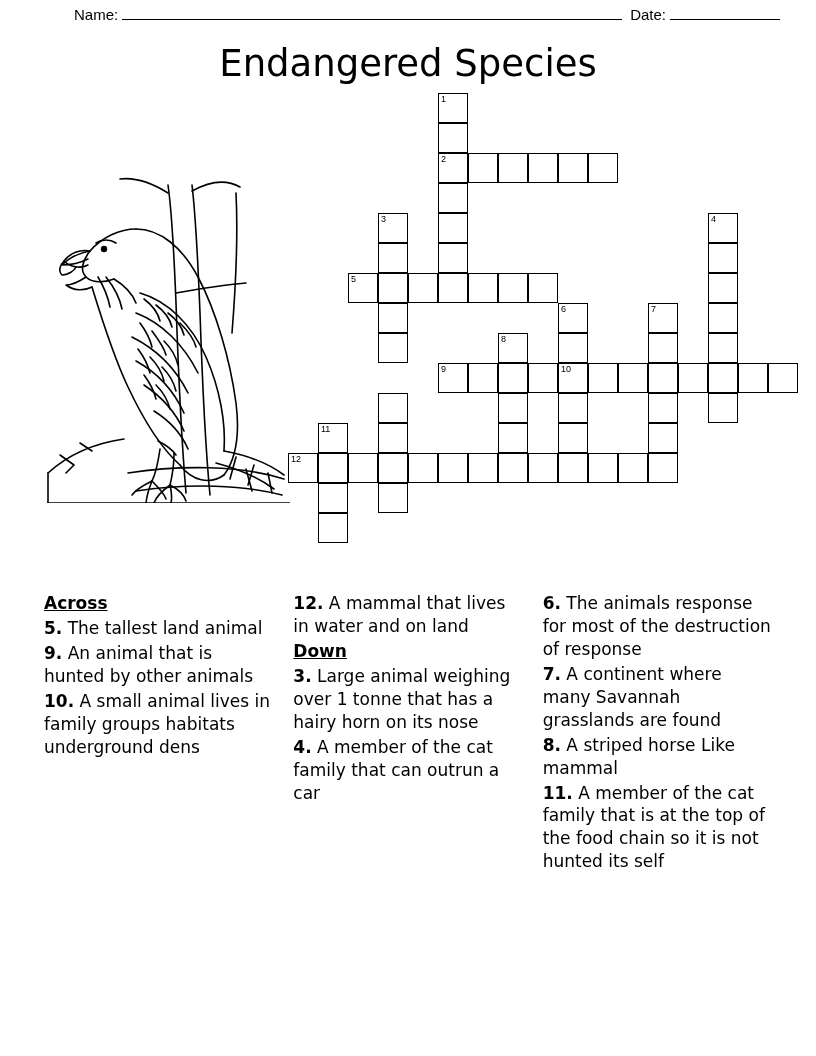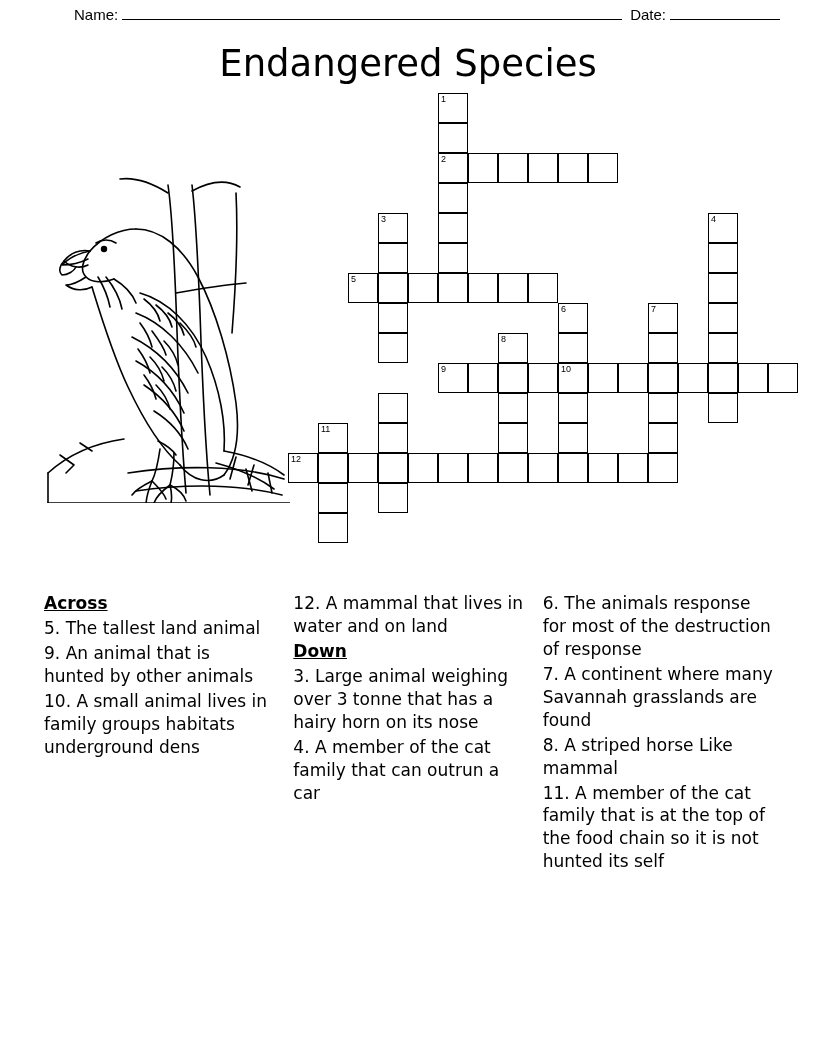--- a/index.html
+++ b/index.html
@@ -99,21 +99,21 @@
     line-height: 1.35;
     font-family: "DejaVu Sans", sans-serif;
   }
   .clue-col { width: 240px; }
   .clue-head {
     font-weight: bold;
     text-decoration: underline;
     margin-bottom: 2px;
   }
   .clue { margin-bottom: 2px; }
-  .clue b { font-weight: normal; }
+  .clue b { font-weight: bold; }
 </style>
 </head>
 <body>
 
 <div class="header-row">
   <span class="name-label">Name:</span>
   <span class="name-rule"></span>
   <span class="date-label">Date:</span>
   <span class="date-rule"></span>
 </div>
@@ -300,21 +300,21 @@
   <div class="clue-col">
     <div class="clue-head">Across</div>
     <div class="clue"><b>5.</b><span> The tallest land animal</span></div>
     <div class="clue"><b>9.</b><span> An animal that is hunted by other animals</span></div>
     <div class="clue"><b>10.</b><span> A small animal lives in family groups habitats underground dens</span></div>
   </div>
 
   <div class="clue-col">
     <div class="clue"><b>12.</b><span> A mammal that lives in water and on land</span></div>
     <div class="clue-head">Down</div>
-    <div class="clue"><b>3.</b><span> Large animal weighing over 3 tonne that has a hairy horn on its nose</span></div>
+    <div class="clue"><b>3.</b><span> Large animal weighing over 1 tonne that has a hairy horn on its nose</span></div>
     <div class="clue"><b>4.</b><span> A member of the cat family that can outrun a car</span></div>
   </div>
 
   <div class="clue-col">
     <div class="clue"><b>6.</b><span> The animals response for most of the destruction of response</span></div>
     <div class="clue"><b>7.</b><span> A continent where many Savannah grasslands are found</span></div>
     <div class="clue"><b>8.</b><span> A striped horse Like mammal</span></div>
     <div class="clue"><b>11.</b><span> A member of the cat family that is at the top of the food chain so it is not hunted its self</span></div>
   </div>
 </div>

